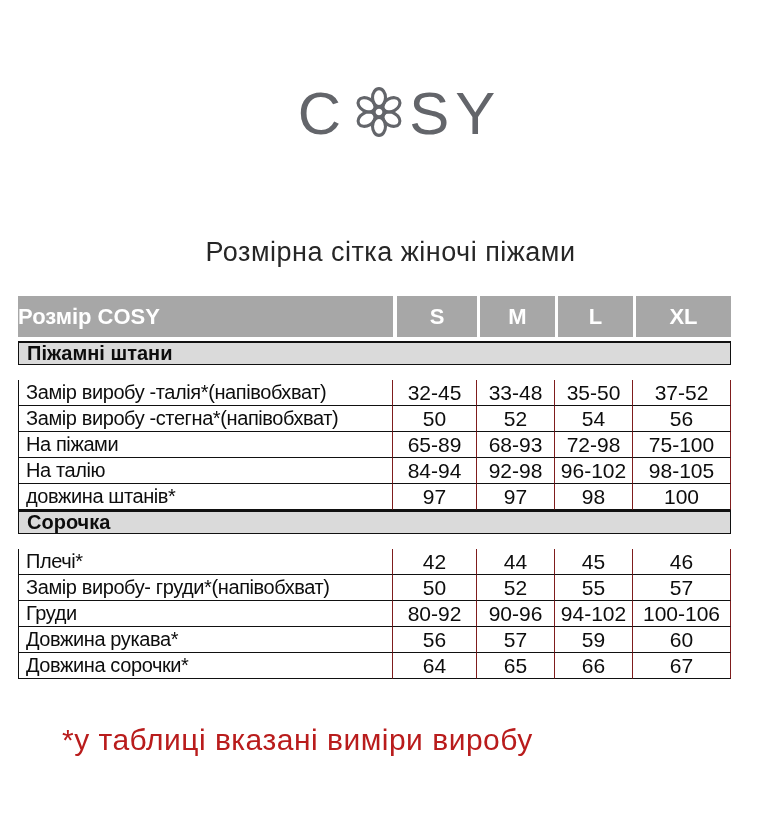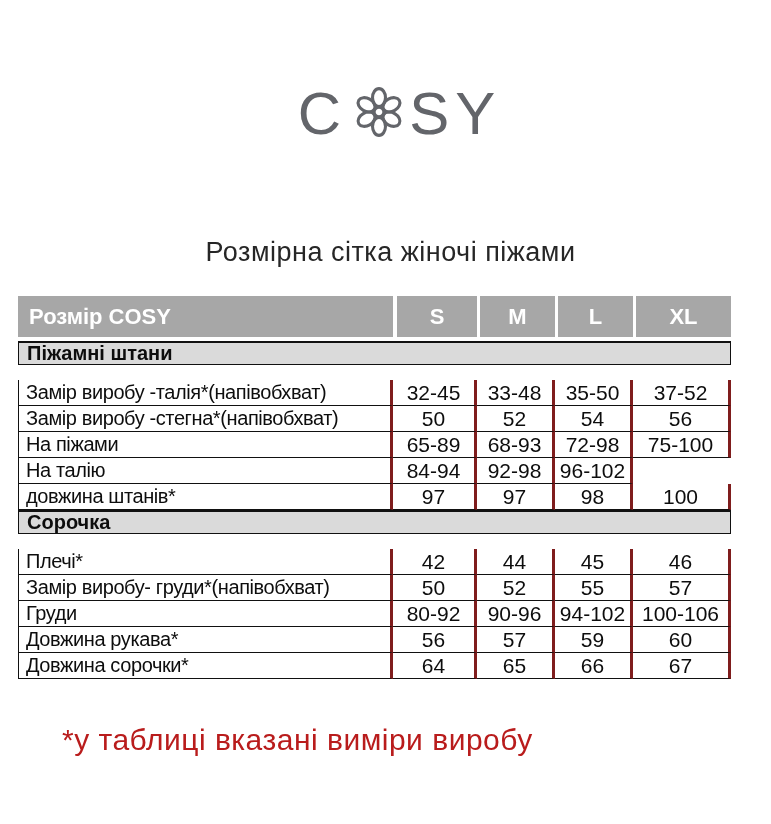--- a/index.html
+++ b/index.html
@@ -56,21 +56,21 @@
   }
   .row.header { height: 41px; }
   .hc {
     background: #a7a7a7;
     color: #ffffff;
     font-weight: bold;
     line-height: 41px;
     overflow: hidden;
     white-space: nowrap;
   }
-  .h-label { font-size: 22px; padding-left: 11px; text-align: left; }
+  .h-label { font-size: 22px; text-align: left; }
   .h-size  { font-size: 22px; text-align: center; border-left: 3px solid #ffffff; }
   .h-size.first { border-left-width: 4px; }
 
   .gap-row { height: 4px; background: #ffffff; }
 
   .row.section { display: block; height: 39px; }
   .section-cell {
     height: 24px;
     background: #dadada;
     border: 1px solid #111111;
@@ -80,21 +80,21 @@
     line-height: 20px;
     padding-left: 8px;
     color: #0d0d0d;
     overflow: hidden;
     white-space: nowrap;
   }
 
   .row.data { height: 26px; }
   .dc {
     border-bottom: 1px solid #111111;
-    border-right: 3px solid #7f1d1d;
+    border-right: 1px solid #7f1d1d;
     height: 26px;
     line-height: 25px;
     overflow: hidden;
     white-space: nowrap;
     background: #ffffff;
   }
   .d-label {
     border-left: 1px solid #111111;
     font-size: 20px;
     letter-spacing: -0.4px;
@@ -192,20 +192,21 @@
     <div class="dc d-val">68-93</div>
     <div class="dc d-val">72-98</div>
     <div class="dc d-val">75-100</div>
   </div>
 
   <div class="row data">
     <div class="dc d-label">На талію</div>
     <div class="dc d-val">84-94</div>
     <div class="dc d-val">92-98</div>
     <div class="dc d-val">96-102</div>
+    <div class="dc d-val">98-105</div>
   </div>
 
   <div class="row data">
     <div class="dc d-label">довжина штанів*</div>
     <div class="dc d-val">97</div>
     <div class="dc d-val">97</div>
     <div class="dc d-val">98</div>
     <div class="dc d-val">100</div>
   </div>
 

